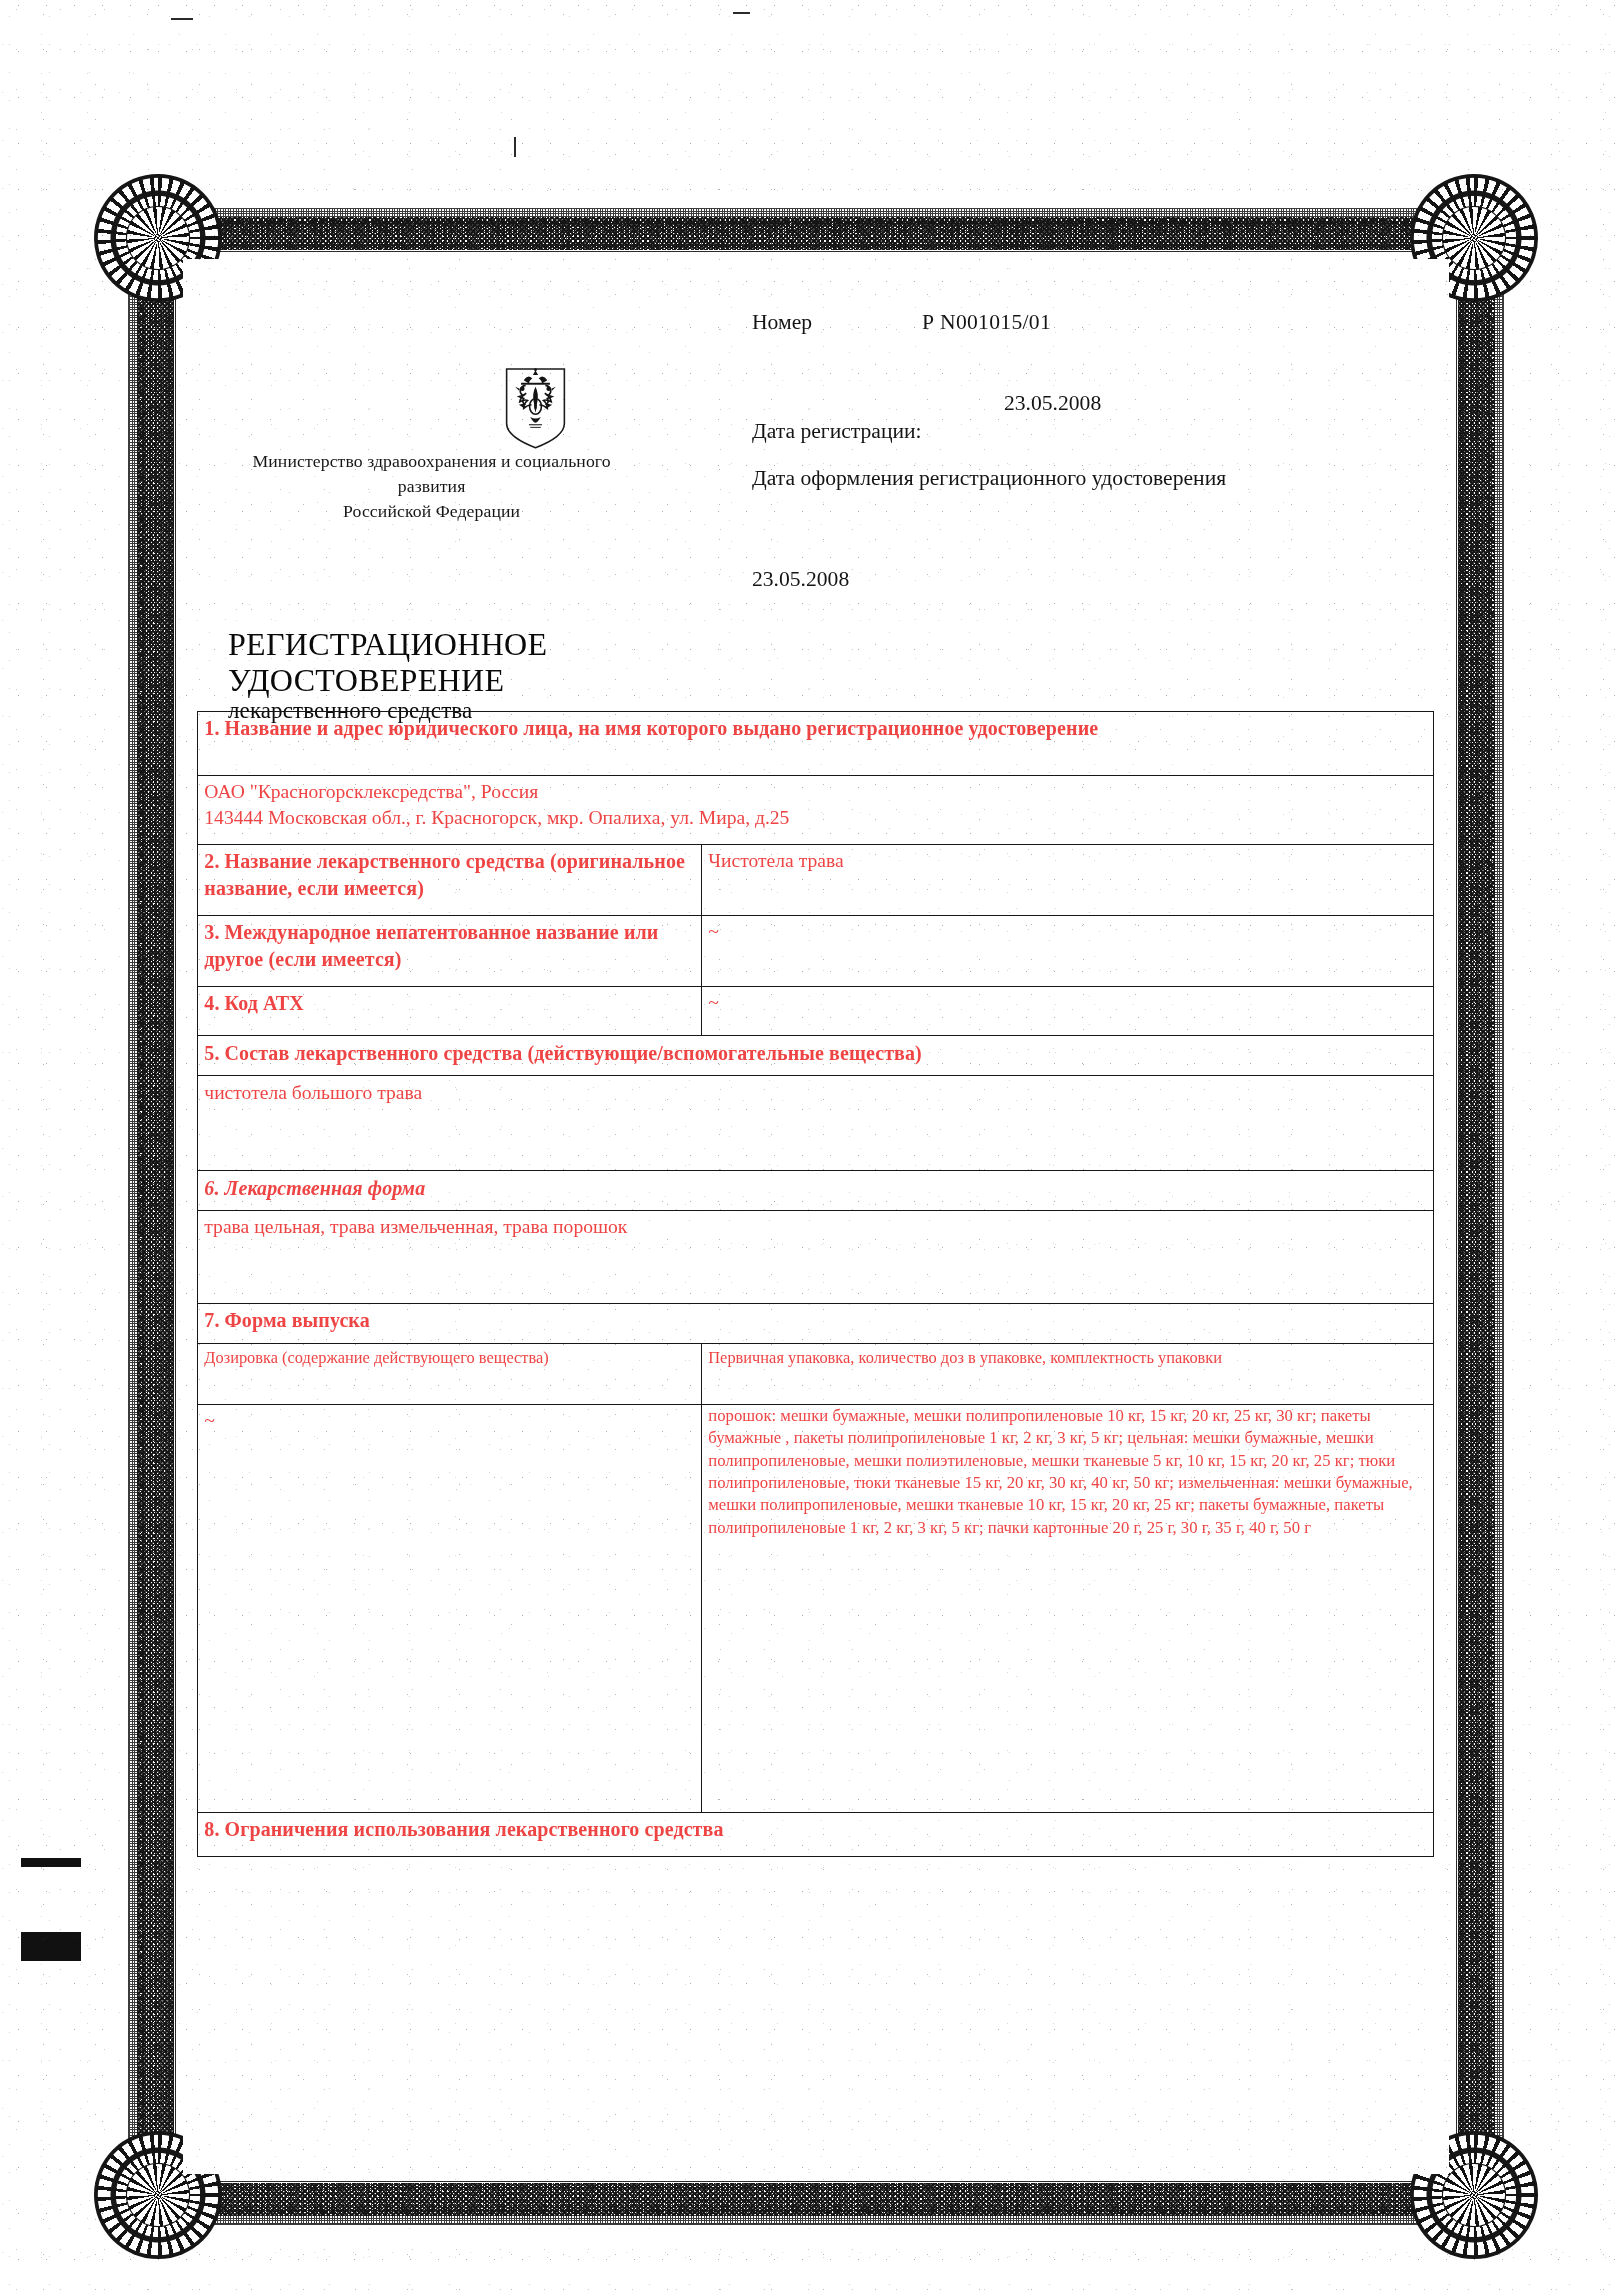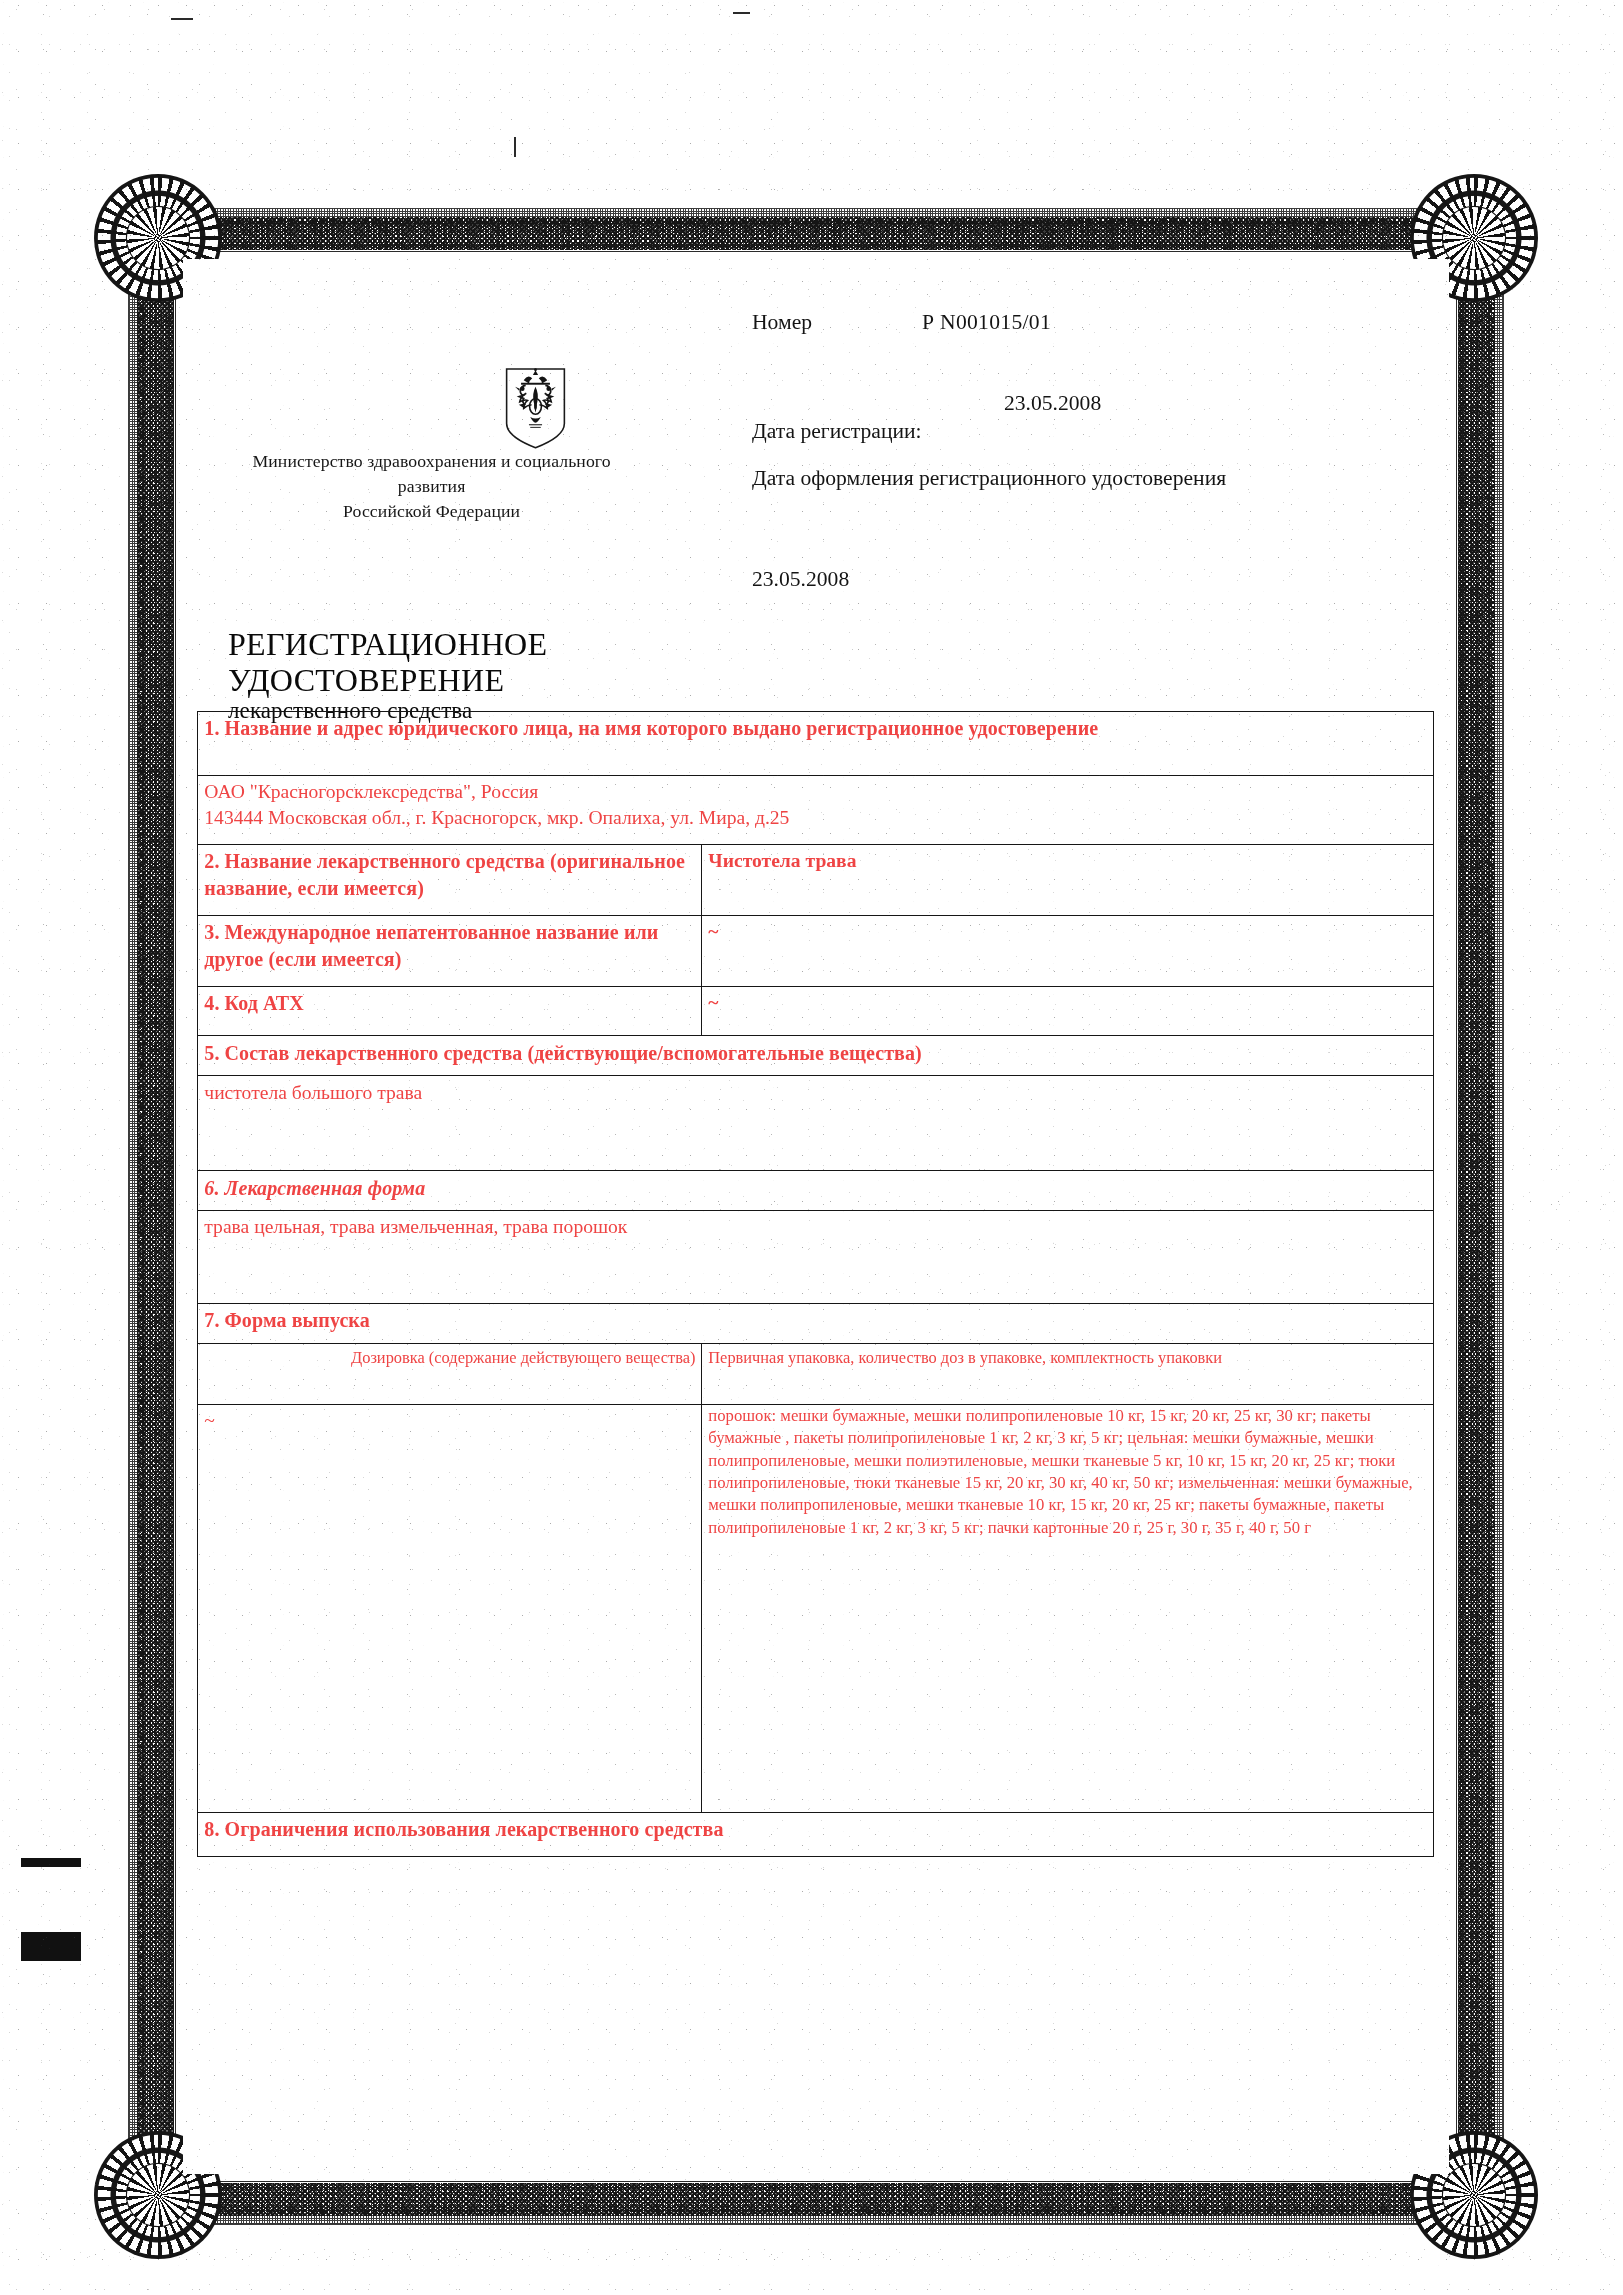--- a/index.html
+++ b/index.html
@@ -258,21 +258,21 @@
     font-size: 19.6px;
     line-height: 1.33;
     color: #ef4444;
   }
   .doc-table td.hd {
     font-weight: bold;
     font-size: 20px;
     letter-spacing: 0.1px;
   }
   .doc-table td.val {
-    font-weight: bold;
+    font-weight: normal;
   }
   .doc-table td.small {
     font-size: 16.4px;
     line-height: 1.30;
   }
   .doc-table td.pack {
     font-size: 16.7px;
     line-height: 1.34;
     padding-top: 0;
   }
@@ -415,21 +415,21 @@
           <td class="hd" colspan="2" style="height:31px;font-style:italic;">6. Лекарственная форма</td>
         </tr>
         <tr>
           <td colspan="2" style="height:84px;">трава цельная, трава измельченная, трава порошок</td>
         </tr>
 
         <tr>
           <td class="hd" colspan="2" style="height:31px;">7. Форма выпуска</td>
         </tr>
         <tr>
-          <td class="small" style="height:52px;text-align:right;">Дозировка (содержание действующего вещества)</td>
+          <td class="small" style="height:52px;">Дозировка (содержание действующего вещества)</td>
           <td class="small">Первичная упаковка, количество доз в упаковке, комплектность упаковки</td>
         </tr>
         <tr>
           <td class="dash" style="height:399px;">~</td>
           <td class="pack">порошок: мешки бумажные, мешки полипропиленовые 10 кг, 15 кг, 20 кг, 25 кг, 30 кг; пакеты бумажные , пакеты полипропиленовые 1 кг, 2 кг, 3 кг, 5 кг; цельная: мешки бумажные, мешки полипропиленовые, мешки полиэтиленовые, мешки тканевые 5 кг, 10 кг, 15 кг, 20 кг, 25 кг; тюки полипропиленовые, тюки тканевые 15 кг, 20 кг, 30 кг, 40 кг, 50 кг; измельченная: мешки бумажные, мешки полипропиленовые, мешки тканевые 10 кг, 15 кг, 20 кг, 25 кг; пакеты бумажные, пакеты полипропиленовые 1 кг, 2 кг, 3 кг, 5 кг; пачки картонные 20 г, 25 г, 30 г, 35 г, 40 г, 50 г</td>
         </tr>
 
         <tr>
           <td class="hd" colspan="2" style="height:35px;">8. Ограничения использования лекарственного средства</td>
         </tr>

